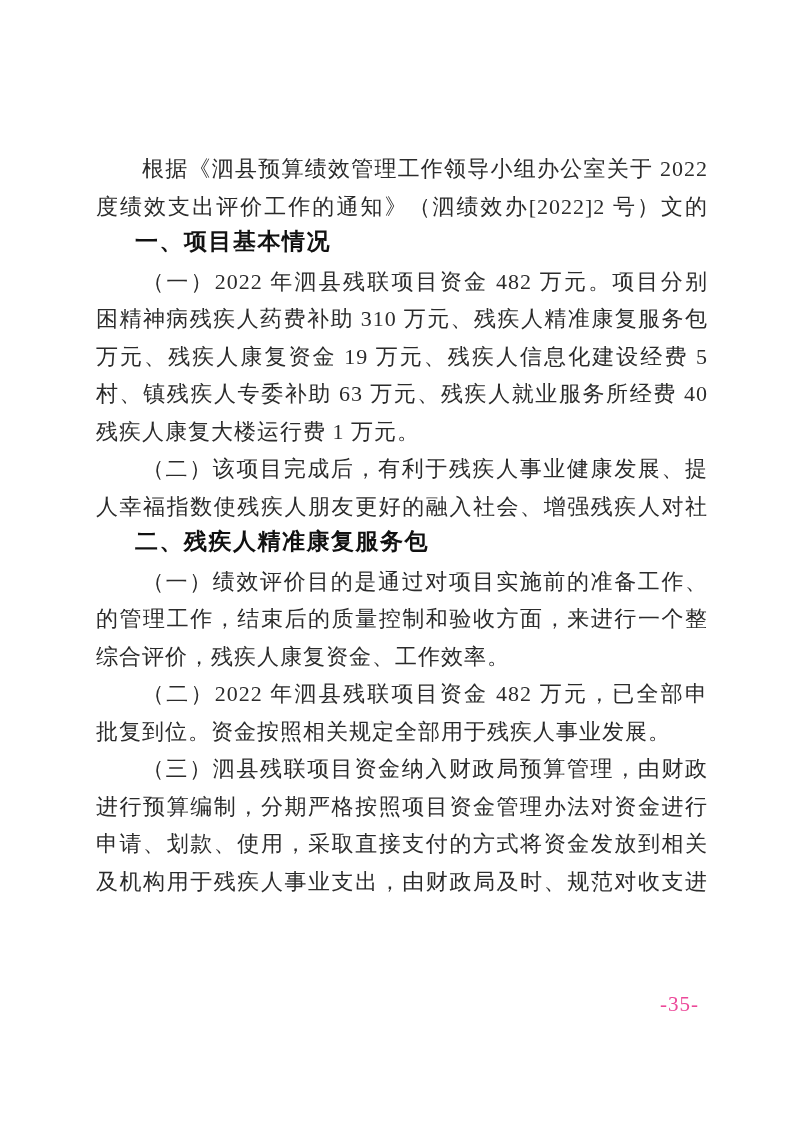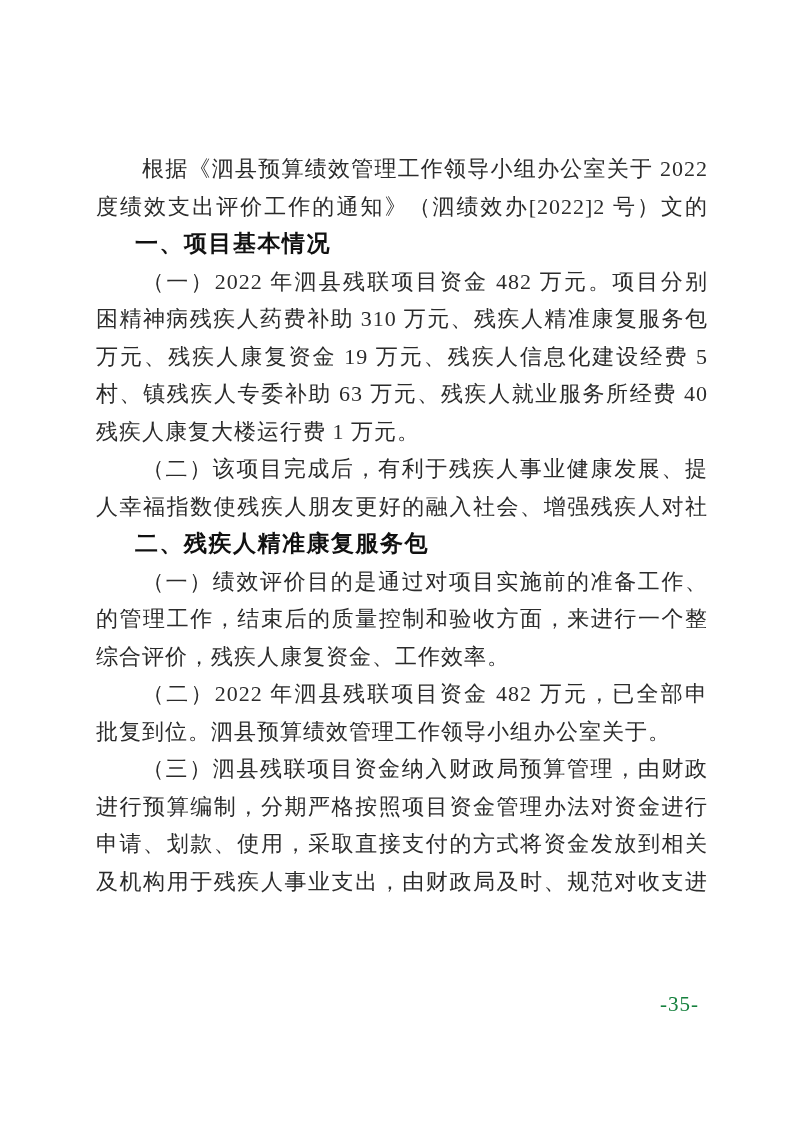--- a/index.html
+++ b/index.html
@@ -35,38 +35,38 @@
     color: #2b2b2b;
   }
   .line.indent {
     padding-left: 46px;
   }
   .line.end {
     text-align-last: left;
     -moz-text-align-last: left;
   }
   .line.heading-line {
-    font-family: Liberation Serif, serif;
+    font-family: Liberation Mono, monospace;
     font-weight: bold;
     font-size: 23px;
     letter-spacing: 1.5px;
     color: #111111;
     padding-left: 39px;
     text-align: right;
     text-align-last: left;
     -moz-text-align-last: left;
   }
   .page-number {
     position: absolute;
     top: 992px;
     right: 94px;
     font-family: "Liberation Serif", "DejaVu Serif", serif;
     font-size: 21px;
     letter-spacing: 1px;
-    color: #15803d;
+    color: #ec4899;
   }
 </style>
 </head>
 <body>
 
 <div class="page">
   <div class="content">
       <div class="line indent">根据《泗县预算绩效管理工作领导小组办公室关于 2022 年</div>
       <div class="line">度绩效支出评价工作的通知》（泗绩效办[2022]2 号）文的要求，</div>
       <div class="line heading-line">一、项目基本情况</div>
@@ -75,20 +75,20 @@
       <div class="line">万元、残疾人康复资金 19 万元、残疾人信息化建设经费 5 万元、</div>
       <div class="line">村、镇残疾人专委补助 63 万元、残疾人就业服务所经费 40 万元、</div>
       <div class="line end">残疾人康复大楼运行费 1 万元。</div>
       <div class="line indent">（二）该项目完成后，有利于残疾人事业健康发展、提高残疾</div>
       <div class="line">人幸福指数使残疾人朋友更好的融入社会、增强残疾人对社会的</div>
       <div class="line heading-line">二、残疾人精准康复服务包</div>
       <div class="line indent">（一）绩效评价目的是通过对项目实施前的准备工作、开展中</div>
       <div class="line">的管理工作，结束后的质量控制和验收方面，来进行一个整体的</div>
       <div class="line end">综合评价，残疾人康复资金、工作效率。</div>
       <div class="line indent">（二）2022 年泗县残联项目资金 482 万元，已全部申请、审核、</div>
-      <div class="line end">批复到位。泗县预算绩效管理工作领导小组办公室关于。</div>
+      <div class="line end">批复到位。资金按照相关规定全部用于残疾人事业发展。</div>
       <div class="line indent">（三）泗县残联项目资金纳入财政局预算管理，由财政局年初</div>
       <div class="line">进行预算编制，分期严格按照项目资金管理办法对资金进行计划</div>
       <div class="line">申请、划款、使用，采取直接支付的方式将资金发放到相关人员</div>
       <div class="line">及机构用于残疾人事业支出，由财政局及时、规范对收支进行账</div>
     </div>
   <div class="page-number">-35-</div>
 </div>
 
 </body></html>

